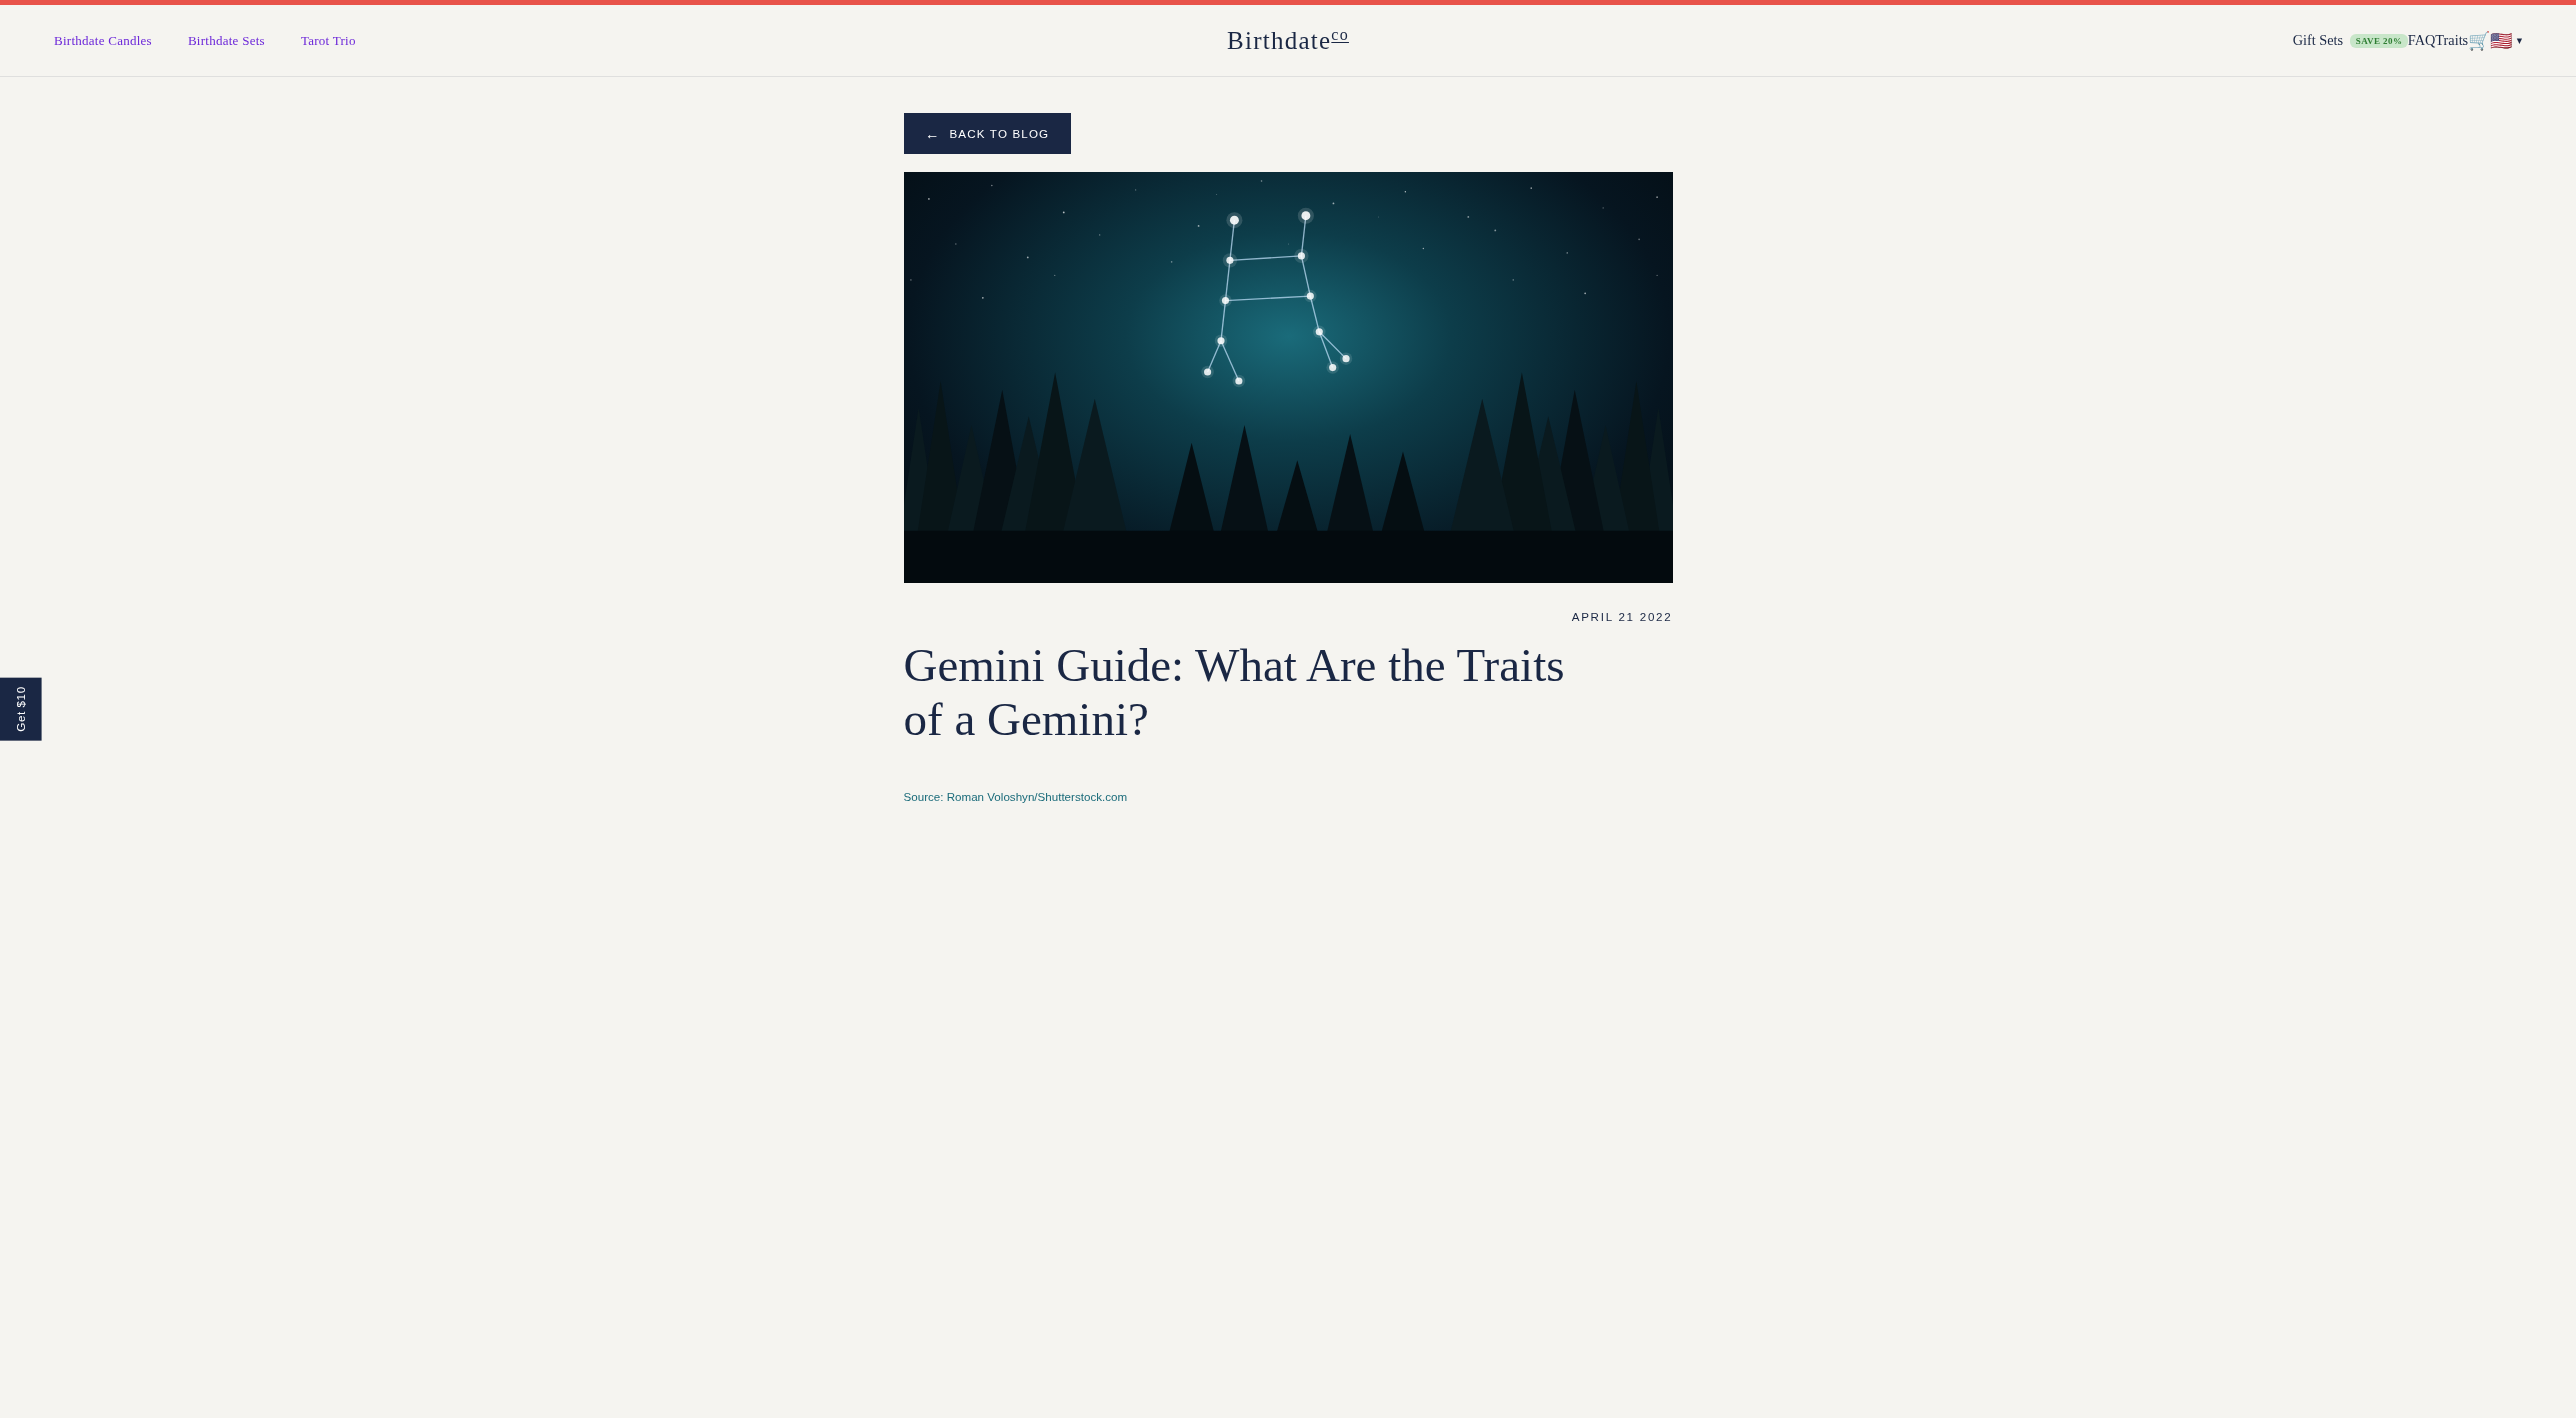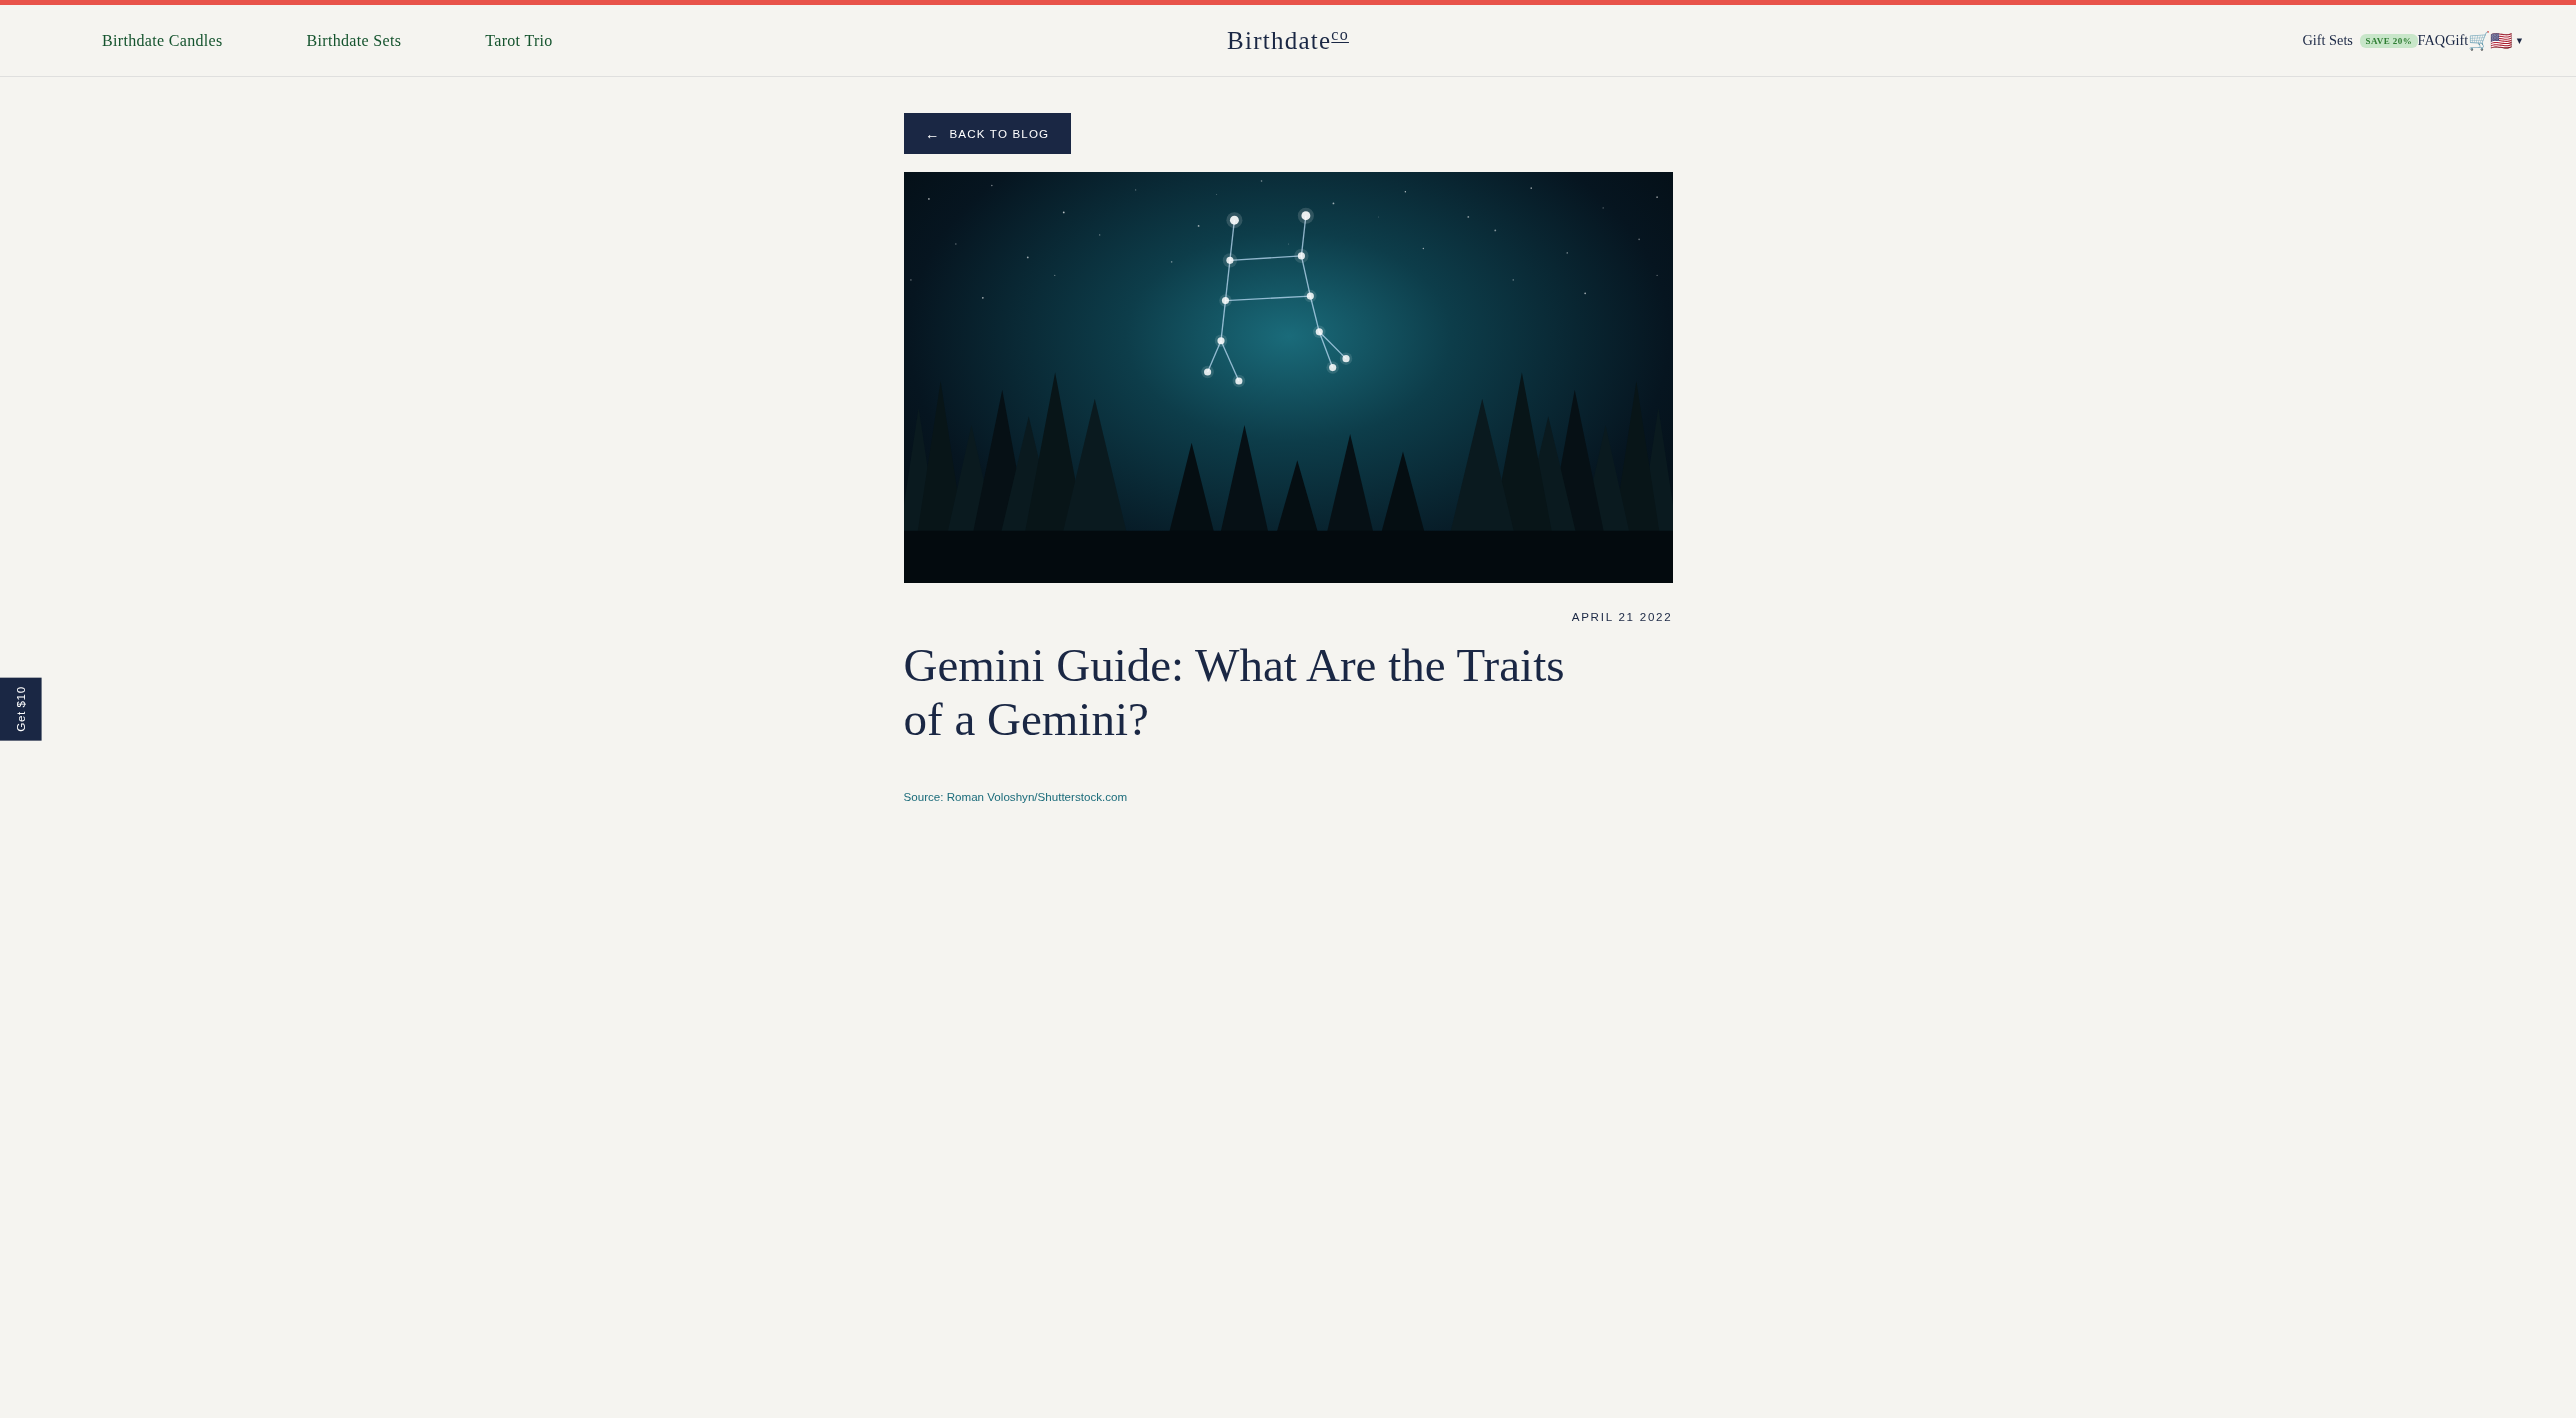--- a/index.html
+++ b/index.html
@@ -35,25 +35,24 @@
     }
 
     .nav-left {
       display: flex;
       align-items: center;
       gap: 36px;
     }
 
     .nav-left a {
       text-decoration: none;
-      color: #14532d;
+      color: #6d28d9;
       font-family: Georgia, serif;
-      font-size: 16px;
+      font-size: 13px;
       letter-spacing: 0.02em;
-      margin-left: 48px;
     }
 
     .logo-center {
       position: absolute;
       left: 50%;
       transform: translateX(-50%);
       display: flex;
       align-items: center;
     }
 
@@ -266,21 +265,21 @@
       <span>Birthdate</span><span class="logo-co">co</span>
     </span>
   </div>
 
   <div class="nav-right">
     <div class="gift-sets-wrapper">
       <a href="#">Gift Sets</a>
       <span class="save-badge">SAVE 20%</span>
     </div>
     <a href="#">FAQ</a>
-    <a href="#">Gift</a>
+    <a href="#">Traits</a>
     <span class="nav-icon">🛒</span>
     <div class="flag-wrapper">
       <span class="flag-emoji">🇺🇸</span>
       <span class="chevron-down">▾</span>
     </div>
   </div>
 </header>
 
 <div class="side-tab-container">
   <div class="side-tab-inner">Get $10</div>

